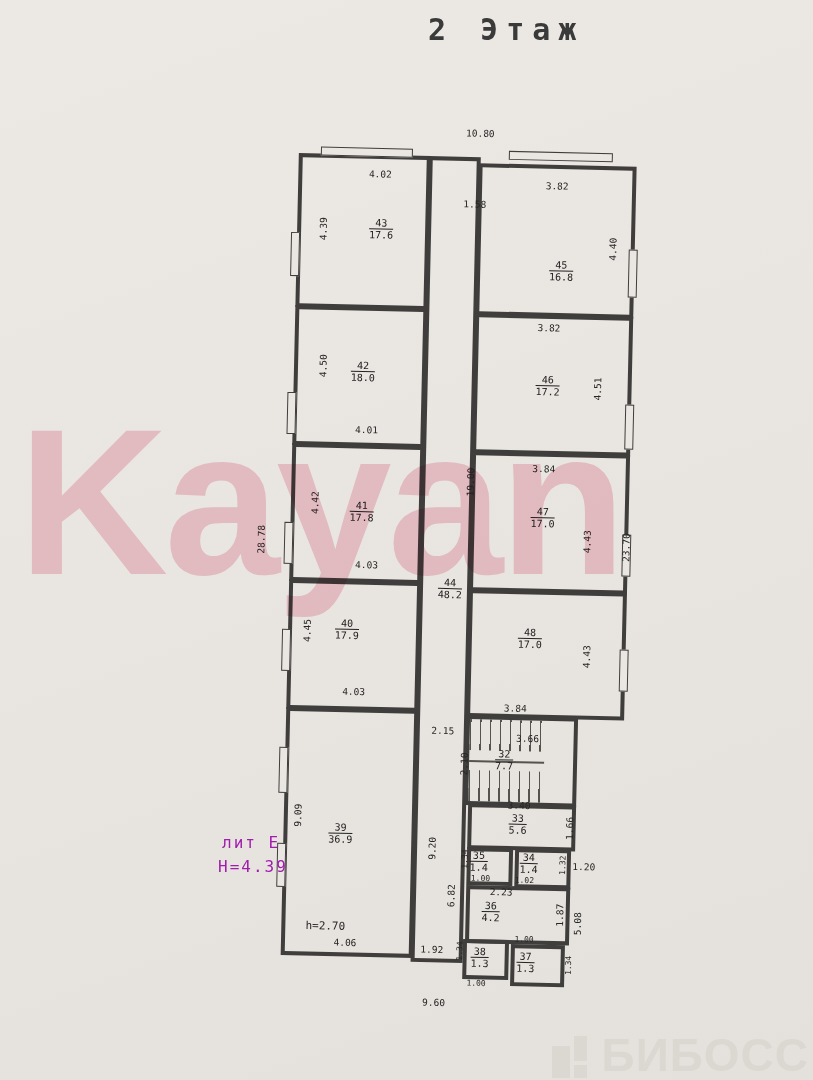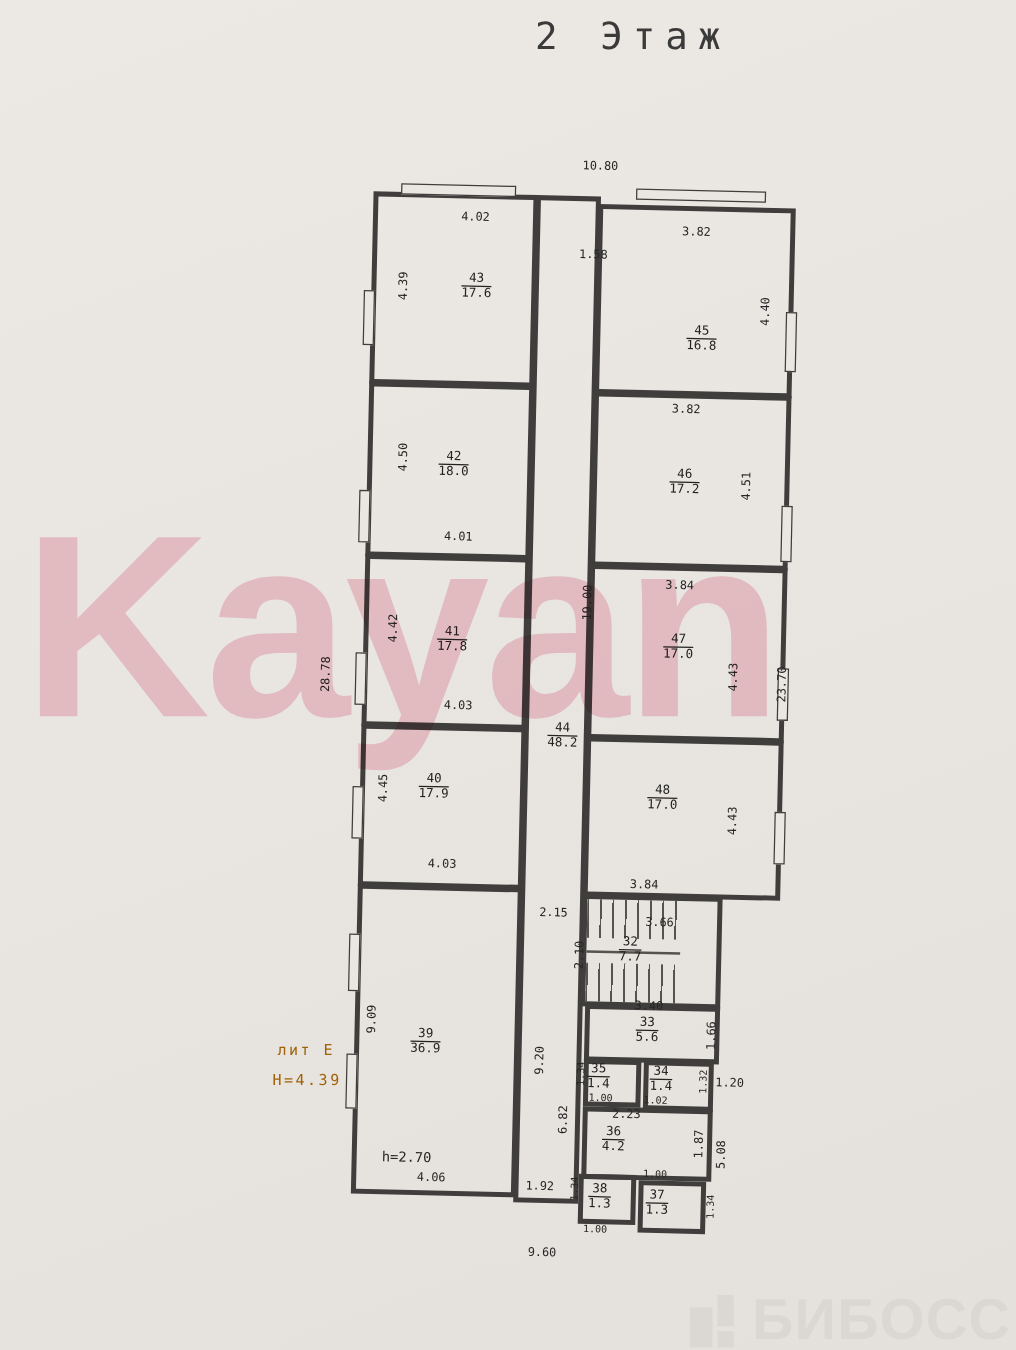--- a/index.html
+++ b/index.html
@@ -1,35 +1,35 @@
 <!DOCTYPE html>
 <html><head>
 <meta charset="utf-8">
 <style>
   html,body{margin:0;padding:0}
   body{width:813px;height:1080px;position:relative;overflow:hidden;
        background:linear-gradient(160deg,#ece8e3 0%,#e9e5e0 45%,#e4e0db 100%);
        font-family:"DejaVu Sans Mono", monospace;}
   .title{position:absolute;left:428px;top:12px;font-size:30px;letter-spacing:8px;
-         color:#3a3a3a;font-weight:400;z-index:4}
+         color:#3a3a3a;font-weight:700;z-index:4}
   .plan{position:absolute;left:295px;top:147px;width:352px;height:862px;
         transform:rotate(1.3deg);transform-origin:top left;z-index:2}
   .room{position:absolute;border:4px solid #3f3e3c;box-sizing:border-box;z-index:1}
   .rl{position:absolute;transform:translate(-50%,-50%);text-align:center;color:#222;
       font-size:10px;line-height:1.1;z-index:3;white-space:nowrap}
   .rn{display:block;border-bottom:1px solid #222;padding:0 2px}
   .ra{display:block}
   .dim{position:absolute;transform:translate(-50%,-50%);font-size:9.5px;color:#262626;
        white-space:nowrap;z-index:3}
   .dim.v{transform:translate(-50%,-50%) rotate(-90deg)}
   .dim.sm{font-size:8px}
   .win{position:absolute;background:#eae6e1;border:1px solid #3f3e3c;box-sizing:border-box;z-index:2}
   .flight{position:absolute;background:repeating-linear-gradient(90deg,#55534f 0 1.5px,transparent 1.5px 10px)}
   .landline{position:absolute;left:0;right:28%;top:50%;height:1.5px;background:#55534f}
-  .annot{position:absolute;color:#a16207;font-size:12px;letter-spacing:2px;z-index:3}
+  .annot{position:absolute;color:#a21caf;font-size:16px;letter-spacing:2px;z-index:3}
   .inroom{position:absolute;transform:translate(-50%,-50%);font-size:11px;color:#262626;z-index:3;white-space:nowrap}
   .watermark{position:absolute;left:18px;top:398px;font-family:"Liberation Sans",sans-serif;
              font-weight:bold;font-size:208px;line-height:1;color:#f0a9bb;opacity:.55;
              mix-blend-mode:multiply;z-index:5;letter-spacing:-4px;pointer-events:none}
   .brand{position:absolute;right:4px;bottom:2px;display:flex;align-items:flex-end;gap:8px;
          color:#dbd7d1;font-family:"Liberation Sans",sans-serif;font-weight:bold;
          font-size:46px;letter-spacing:1px;z-index:6;line-height:.95}
   .bicon{position:relative;width:42px;height:42px;display:inline-block}
   .bicon i{position:absolute;background:#dbd7d1}
   .bicon .b1{left:0;top:10px;width:18px;height:32px}

